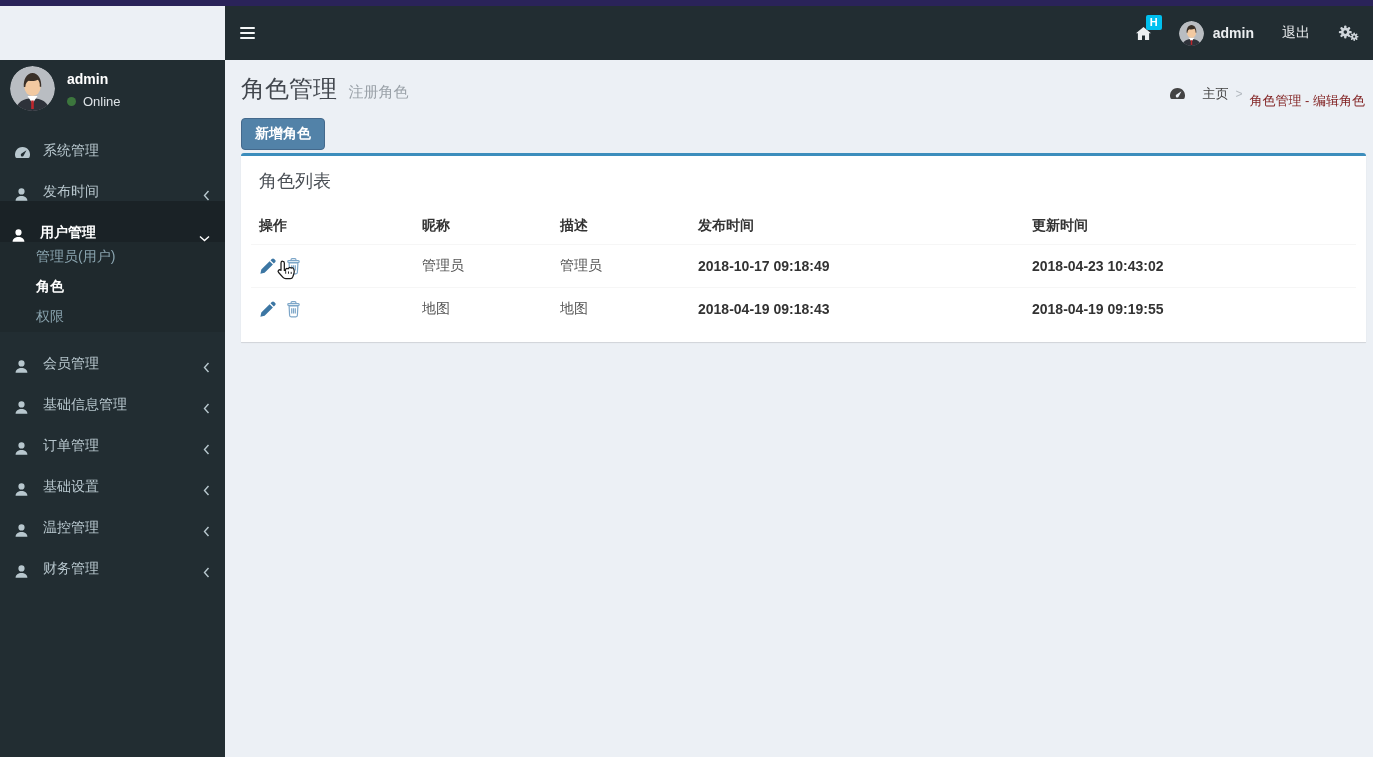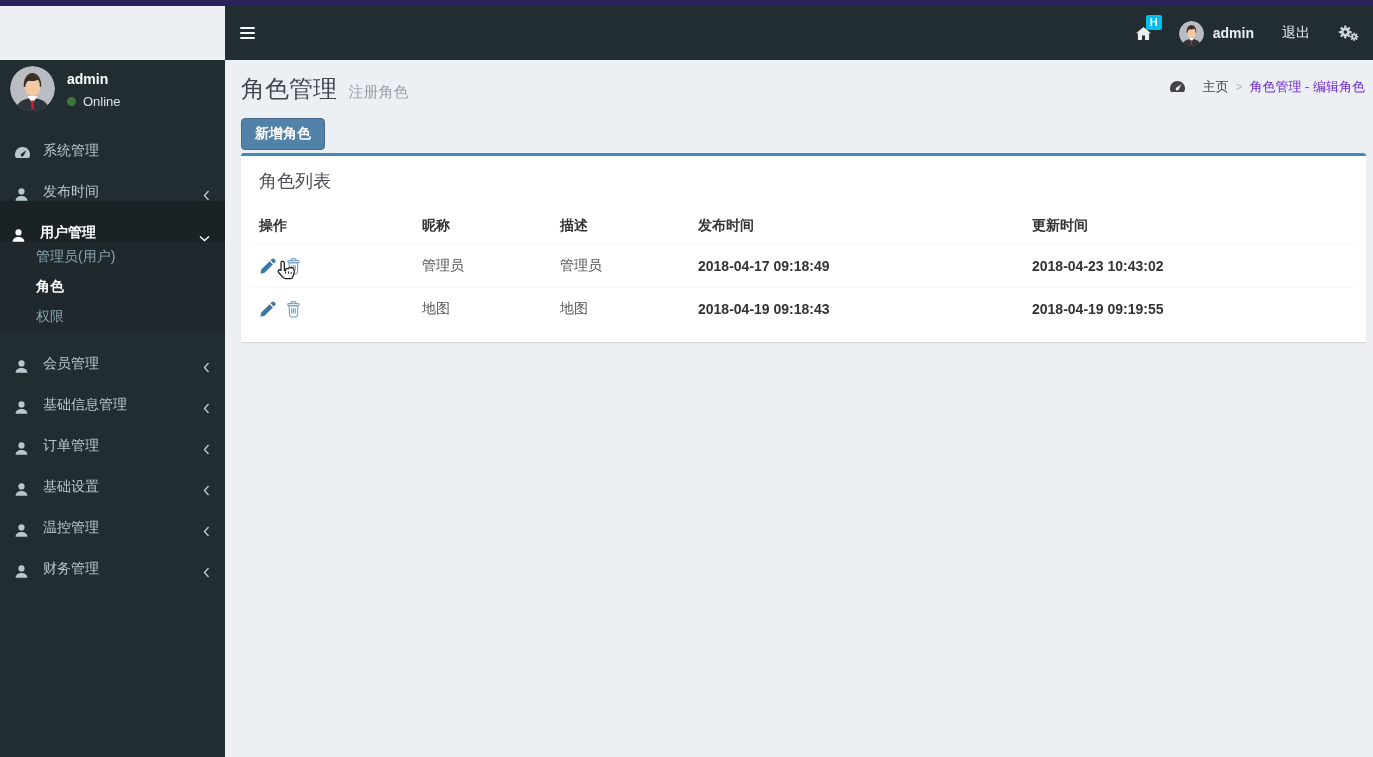--- a/index.html
+++ b/index.html
@@ -52,21 +52,21 @@
   .submenu-item.active { color:#fff; font-weight:bold; }
 
   
   .main { position:absolute; left:225px; top:60px; right:0; bottom:0; background:#ecf0f5; }
   .content-header { position:relative; padding:13px 15px 0 16px; }
   .page-title { display:inline; font-size:24px; font-weight:normal; color:#42474e; }
   .page-subtitle { font-size:15px; color:#9aa1a8; margin-left:7px; }
   .breadcrumb { position:absolute; top:18px; right:8px; display:flex; align-items:center; gap:7px; font-size:13px; }
   .breadcrumb .bc-home { display:flex; align-items:center; gap:17px; color:#444; cursor:pointer; }
   .breadcrumb .bc-sep { color:#b3b9bf; font-size:12px; }
-  .breadcrumb .bc-current { color:#6d28d9; }
+  .breadcrumb .bc-current { color:#7f1d1d;margin-top:14px; }
 
   .toolbar { padding:13px 0 0 16px; }
   .btn-add { background:#5282a8; border:1px solid #44698c; color:#fff; font-size:14px; font-weight:bold; padding:6px 13px; border-radius:4px; cursor:pointer; font-family:inherit; }
 
   .box { margin:3px 7px 0 16px; background:#fff; border-top:3px solid #3c8dbc; border-radius:3px 3px 0 0; box-shadow:0 1px 1px rgba(0,0,0,.12); padding-bottom:12px; }
   .box-title { padding:13px 18px 2px; font-size:18px; color:#4a4f55; }
   table.roles { width:calc(100% - 20px); margin:13px 10px 0; border-collapse:collapse; table-layout:fixed; }
   table.roles col.c1 { width:163px; } table.roles col.c2 { width:138px; }
   table.roles col.c3 { width:138px; } table.roles col.c4 { width:334px; }
   table.roles th { text-align:left; font-size:14px; color:#333; padding:9px 8px; font-weight:bold; }
@@ -352,21 +352,21 @@
                     <path d="M5.1 2.4v-.8c0-.5.4-.9.9-.9h3c.5 0 .9.4.9.9v.8"></path>
                     <rect x="1.8" y="2.5" width="11.4" height="1.9" rx=".9"></rect>
                     <path d="M3.1 5h8.8l-.5 9.3c0 .8-.7 1.5-1.5 1.5H5.1c-.8 0-1.5-.7-1.5-1.5z"></path>
                     <path d="M5.7 7.2v5.4M7.5 7.2v5.4M9.3 7.2v5.4"></path>
                   </svg>
                 </button>
               </span>
             </td>
             <td class="cell-name">管理员</td>
             <td class="cell-name">管理员</td>
-            <td class="cell-date">2018-04-17 09:18:49</td>
+            <td class="cell-date">2018-10-17 09:18:49</td>
             <td class="cell-date">2018-04-23 10:43:02</td>
           </tr>
           <tr>
             <td>
               <span class="actions">
                 <button class="icon-btn">
                   <svg width="17" height="17" viewBox="0 0 17 17">
                       <path fill="#3c76a3" d="M12.8 1a1.7 1.7 0 0 1 2.4 0l.9.9a1.7 1.7 0 0 1 0 2.4l-1.3 1.3L11.5 2.3zM10.6 3.2l3.3 3.3-8.3 8.3-4.2 1 .9-4.3z"></path>
                     </svg>
                 </button>

